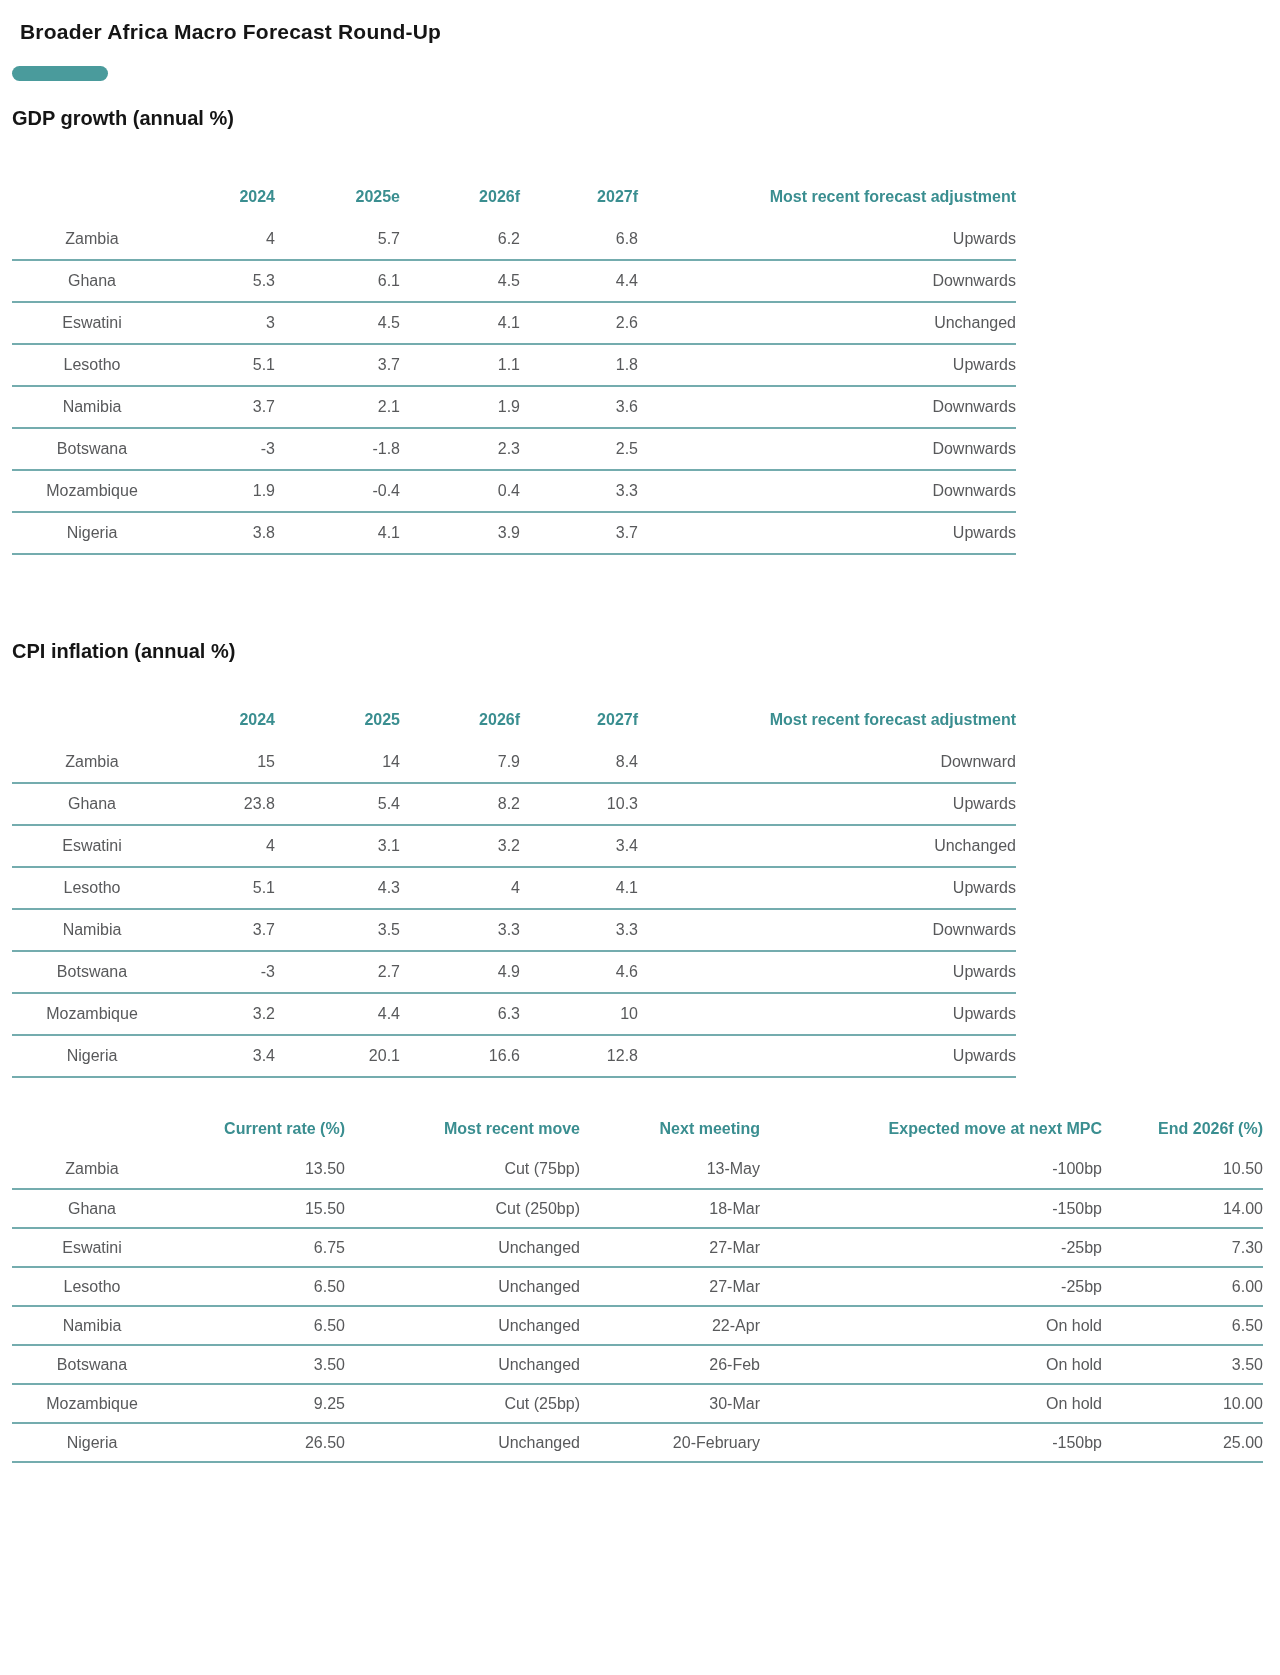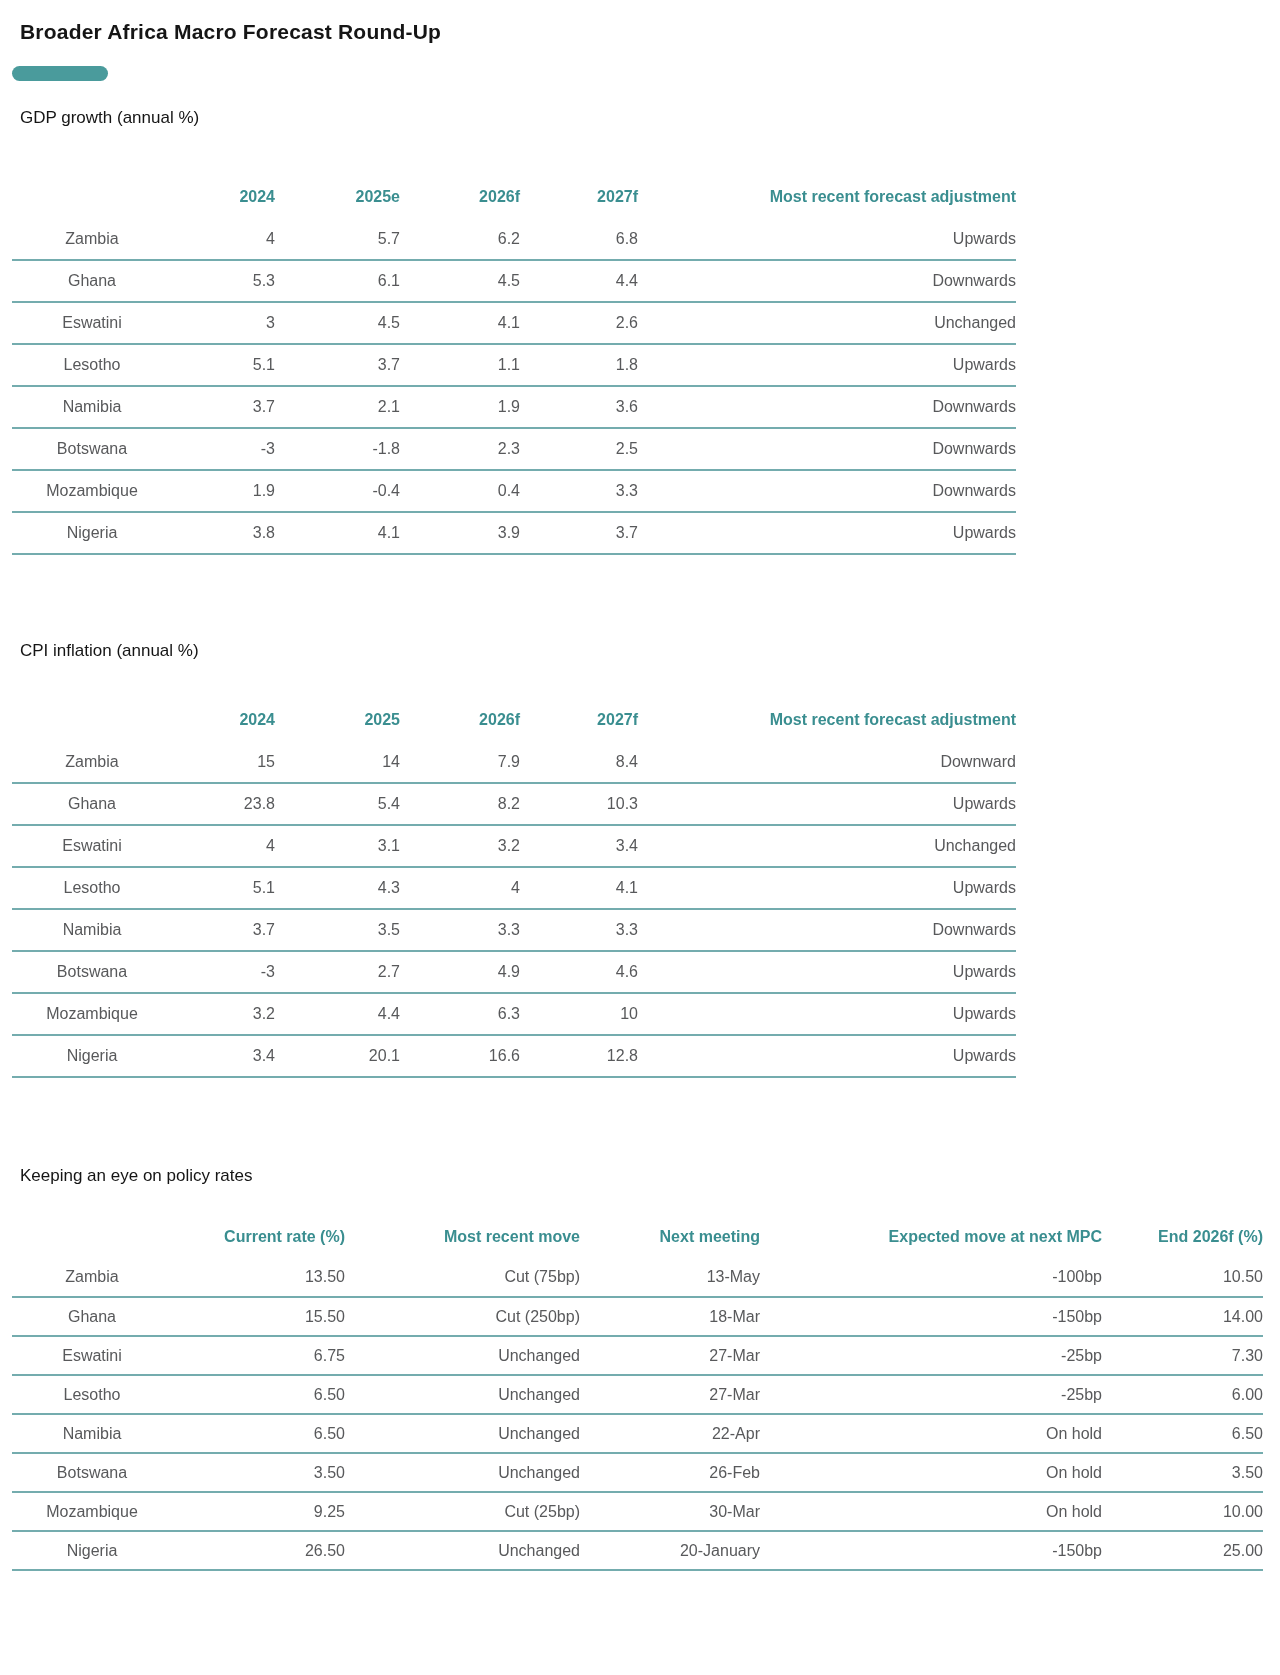--- a/index.html
+++ b/index.html
@@ -28,24 +28,24 @@
     color:var(--heading-text);
     letter-spacing:.2px;
   }
   .accent-bar{
     width:96px;height:15px;
     border-radius:8px;
     background:var(--accent-bar);
     margin-top:22px;
   }
   .section-heading{
-    margin:8px;
-    font-size:17px;
+    margin:0;
+    font-size:20px;
     line-height:20px;
-    font-weight:normal;
+    font-weight:bold;
     color:var(--heading-text);
   }
   #gdp-heading{margin-top:27px;}
   #cpi-heading{margin-top:86px;}
   #policy-heading{margin-top:88px;}
 
   table{
     border-collapse:collapse;
     table-layout:fixed;
   }
@@ -267,21 +267,20 @@
             <td>20.1</td>
             <td>16.6</td>
             <td>12.8</td>
             <td>Upwards</td>
           </tr>
         </tbody>
       </table>
   </section>
 
   <section>
-    <h2 class="section-heading" id="policy-heading">Keeping an eye on policy rates</h2>
     <table class="policy" id="policy-table">
         <colgroup>
           <col style="width: 160px;">
           <col style="width: 173px;">
           <col style="width: 235px;">
           <col style="width: 180px;">
           <col style="width: 342px;">
           <col style="width: 161px;">
         </colgroup>
         <thead>
@@ -348,21 +347,21 @@
             <td>9.25</td>
             <td>Cut (25bp)</td>
             <td>30-Mar</td>
             <td>On hold</td>
             <td>10.00</td>
           </tr>
           <tr>
             <td class="country">Nigeria</td>
             <td>26.50</td>
             <td>Unchanged</td>
-            <td>20-January</td>
+            <td>20-February</td>
             <td>-150bp</td>
             <td>25.00</td>
           </tr>
         </tbody>
       </table>
   </section>
 
 
 </div>
 

